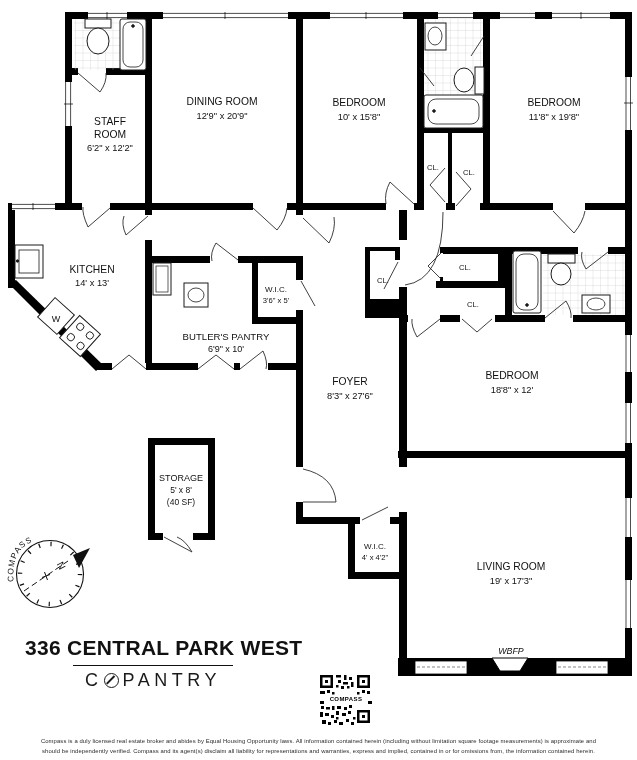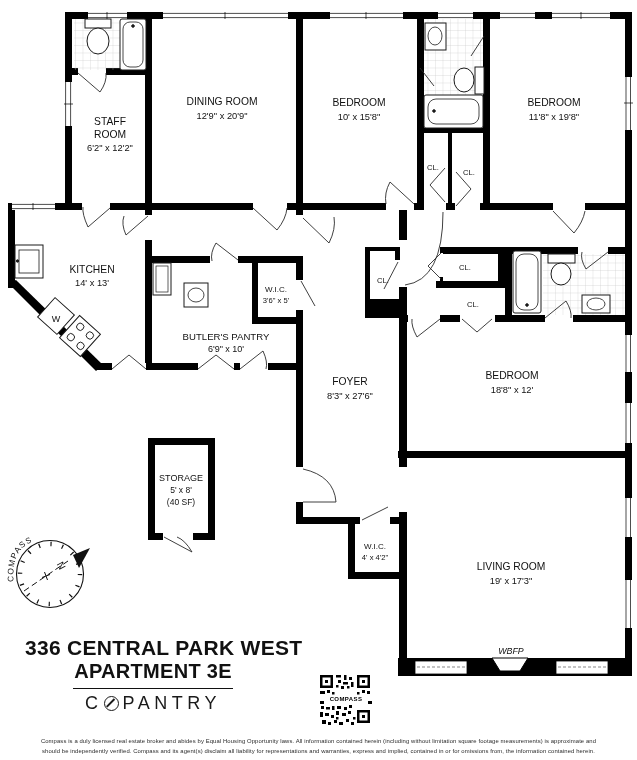--- a/index.html
+++ b/index.html
@@ -425,21 +425,20 @@
   <g fill="#000">
         <rect x="7" y="7" width="3" height="3"></rect>
         <rect x="44" y="7" width="3" height="3"></rect>
         <rect x="44" y="42" width="3" height="3"></rect>
       </g>
   <text x="28" y="27.5" text-anchor="middle" font-size="6" font-weight="bold" fill="#000" font-family="Liberation Sans, sans-serif" letter-spacing="0.4">COMPASS</text>
 </svg>
 
 <div class="footer-block">
   <div class="addr1">336 CENTRAL PARK WEST</div>
-  <div class="addr2">APARTMENT 3E</div>
   <div class="rule"></div>
   <div class="brand">
     <span>C</span>
         <span class="slashed-o"></span>
         <span>PANTRY</span>
   </div>
 </div>
 
 <div class="disclaimer">
   <div>Compass is a duly licensed real estate broker and abides by Equal Housing Opportunity laws.  All information contained herein (including without limitation square footage measurements) is approximate and</div>

